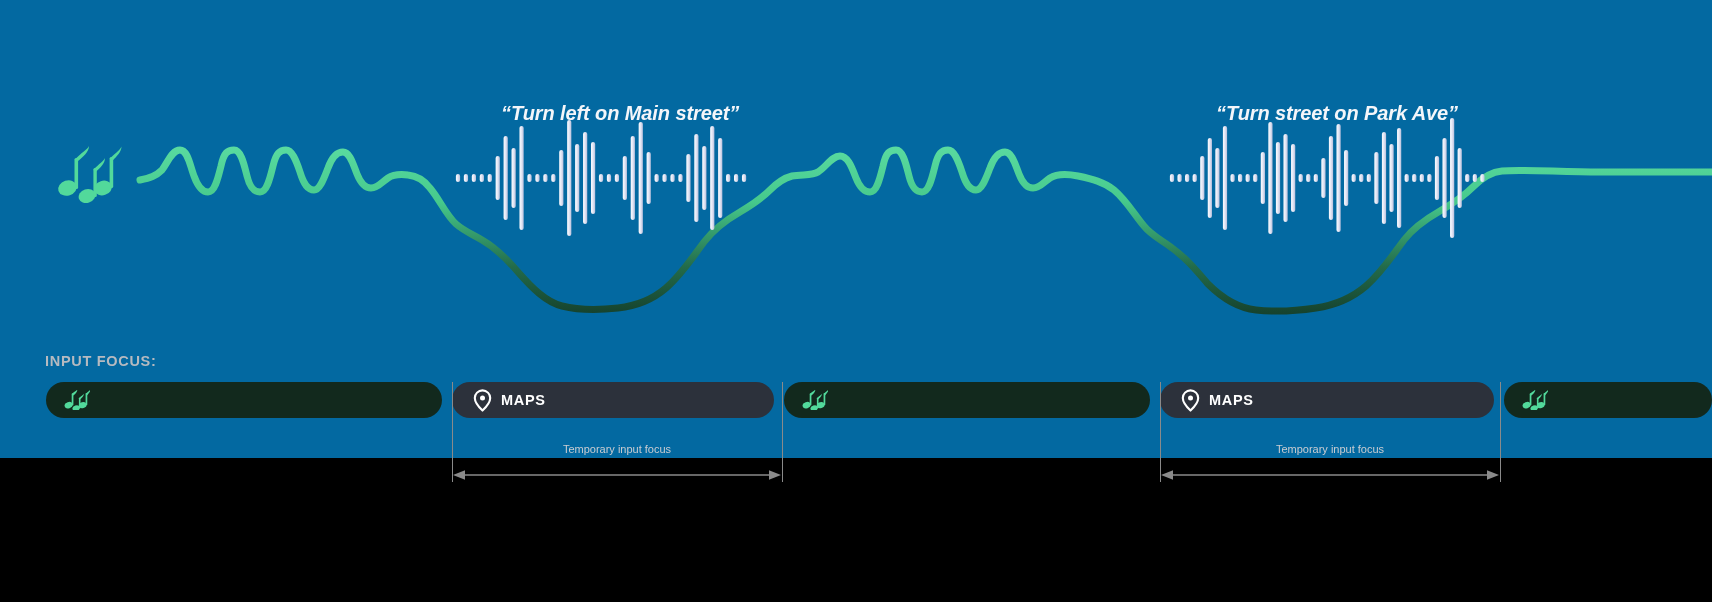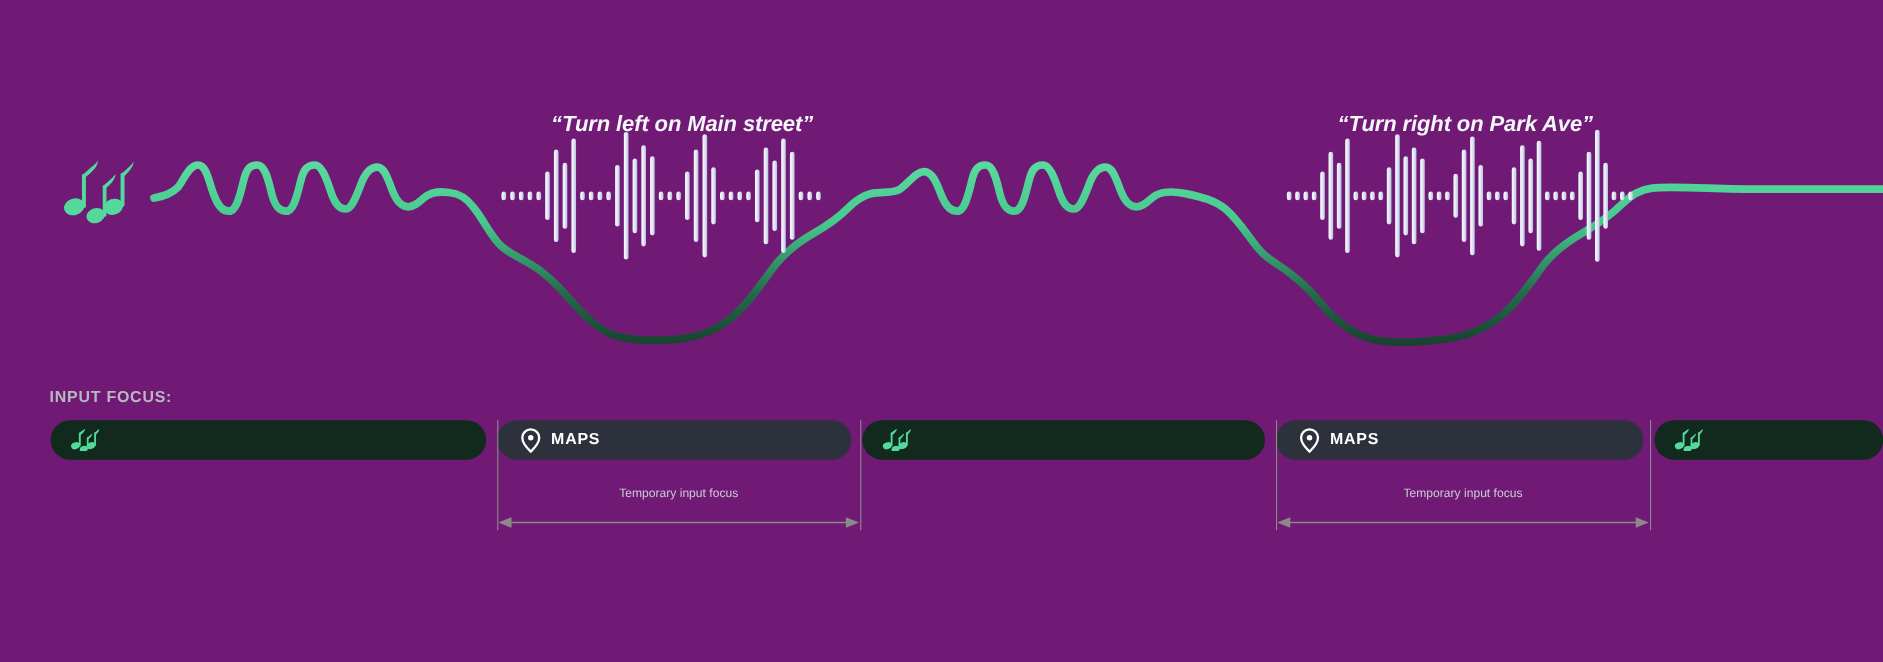--- a/index.html
+++ b/index.html
@@ -2,21 +2,21 @@
 <html><head>
 <meta charset="utf-8">
 <style>
   * { box-sizing: border-box; margin: 0; padding: 0; }
   html, body {
     width: 1712px; height: 602px;
     background: #000000;
     font-family: "Liberation Sans", sans-serif;
     overflow: hidden;
   }
-  #stage { position: relative; width: 1712px; height: 602px; background:#701a75; }
+  #stage { position: relative; width: 1712px; height: 458px; background:#0369a1; }
 
   
   .wave-area { position:absolute; left:0; top:0; width:1712px; height:340px; }
 
   .quote {
     position: absolute;
     font-style: italic;
     font-weight: bold;
     font-size: 20px;
     color: #F4F6FA;
@@ -240,21 +240,21 @@
         <rect x="1434.90" y="156.00" width="4.2" height="44.00" rx="2.1" fill="url(#bg_sw2)"></rect>
         <rect x="1442.47" y="138.00" width="4.2" height="80.00" rx="2.1" fill="url(#bg_sw2)"></rect>
         <rect x="1450.04" y="118.00" width="4.2" height="120.00" rx="2.1" fill="url(#bg_sw2)"></rect>
         <rect x="1457.61" y="148.00" width="4.2" height="60.00" rx="2.1" fill="url(#bg_sw2)"></rect>
         <rect x="1465.19" y="174.00" width="4.2" height="8.00" rx="2.1" fill="url(#bg_sw2)"></rect>
         <rect x="1472.76" y="174.00" width="4.2" height="8.00" rx="2.1" fill="url(#bg_sw2)"></rect>
         <rect x="1480.33" y="174.00" width="4.2" height="8.00" rx="2.1" fill="url(#bg_sw2)"></rect>
       </svg>
 
     <div class="quote q1">“Turn left on Main street”</div>
-    <div class="quote q2">“Turn right on Park Ave”</div>
+    <div class="quote q2">“Turn street on Park Ave”</div>
   </div>
 
   <div class="focus-label">INPUT FOCUS:</div>
 
   <div id="pill-host">
       <div class="pill green" style="left: 46px; top: 382px; width: 396px;">
         <svg width="26" height="20" viewBox="0 0 26 20">
           <g fill="#52D99B">
             <ellipse cx="4.6" cy="15.2" rx="4.1" ry="3.1" transform="rotate(-18 4.6 15.2)"></ellipse>
             <rect x="7.7" y="3.2" width="1.7" height="12.4" rx="0.8"></rect>

